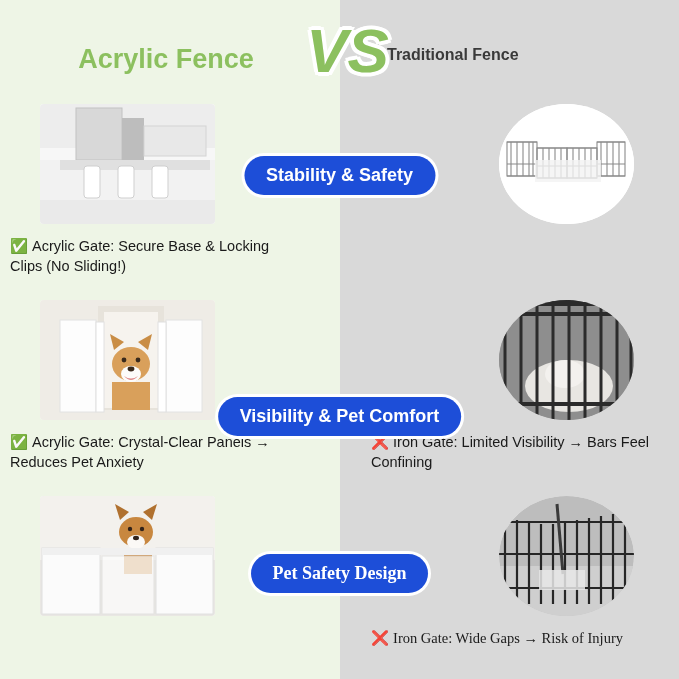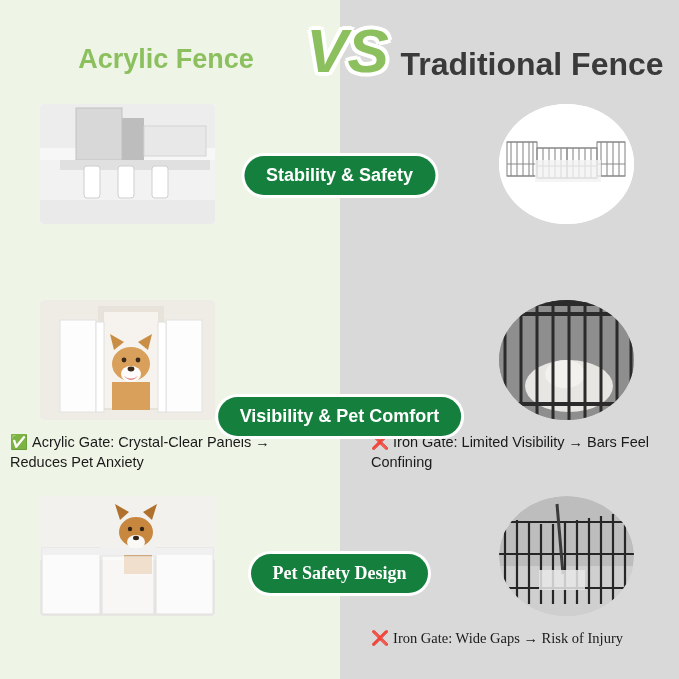--- a/index.html
+++ b/index.html
@@ -38,22 +38,22 @@
     text-align: center;
     font-size: 27px;
     font-weight: bold;
     color: #8cc05f;
     letter-spacing: 0px;
   }
   .title-right {
     position: absolute;
     right: 10px; top: 46px;
     width: 290px;
-    text-align: center;
-    font-size: 32px;
+    text-align: left;
+    font-size: 16px;
     font-weight: bold;
     color: #3a3a3a;
   }
   .vs {
     position: absolute;
     left: 50%; top: 20px;
     transform: translateX(-50%);
     font-size: 62px;
     font-weight: bold;
     font-style: italic;
@@ -86,21 +86,21 @@
     width: 135px; height: 120px;
     border-radius: 50%;
   }
   .photo-left.rect { border-radius: 4px; }
 
   
   .badge {
     position: absolute;
     left: 50%;
     transform: translateX(-50%);
-    background: #15803d;
+    background: #1d4ed8;
     color: #ffffff;
     font-weight: bold;
     border-radius: 20px;
     padding: 9px 22px;
     font-size: 18px;
     white-space: nowrap;
     box-shadow: 0 0 0 3px #ffffff;
     z-index: 6;
   }
   .badge-1 { top: 60px; }
@@ -180,20 +180,23 @@
           <path d="M74 44v30M80 44v30M86 44v30M92 44v30"></path>
           <path d="M102 38v34M108 38v34M114 38v34M120 38v34"></path>
           <path d="M8 60h30M38 62h60M98 60h28"></path>
           <path d="M8 38h30M38 44h60M98 38h28"></path>
           <path d="M8 72h30M38 74h60M98 72h28"></path>
         </g>
         <rect x="36" y="56" width="66" height="22" fill="#f3f3f3" opacity="0.8"></rect>
       </svg>
     </div>
 
+    <div class="caption caption-left">
+      <span class="mark mark-ok">✅</span><span class="cap-text">Acrylic Gate: Secure Base &amp; Locking Clips (No Sliding!)</span>
+    </div>
   </div>
 
   <div class="row row-2">
     <div class="photo photo-left rect">
       <svg class="ill" viewBox="0 0 175 120" xmlns="http://www.w3.org/2000/svg">
         <rect width="175" height="120" fill="#f4f1ec"></rect>
         <rect x="0" y="0" width="175" height="120" fill="#efece6"></rect>
         <rect x="58" y="6" width="66" height="104" fill="#e7e3db"></rect>
         <rect x="64" y="12" width="54" height="96" fill="#f6f3ee"></rect>
         <rect x="20" y="20" width="36" height="92" fill="#fdfdfd" stroke="#e2e2e2"></rect>

